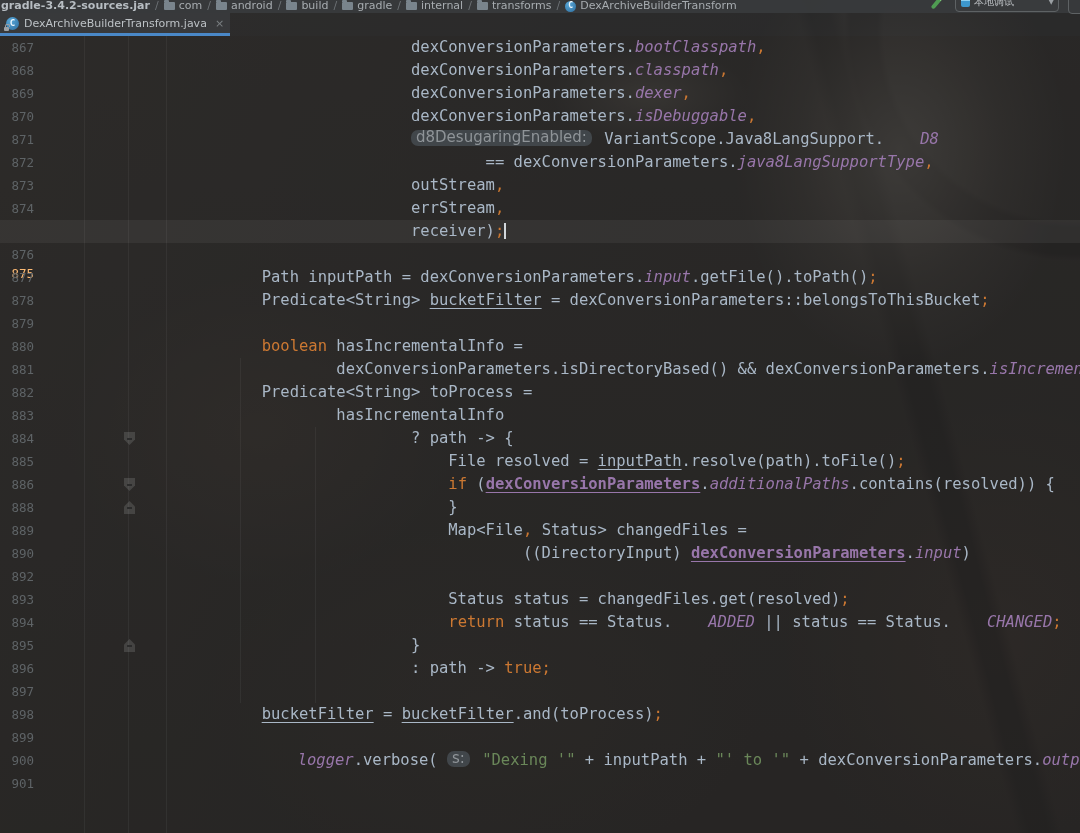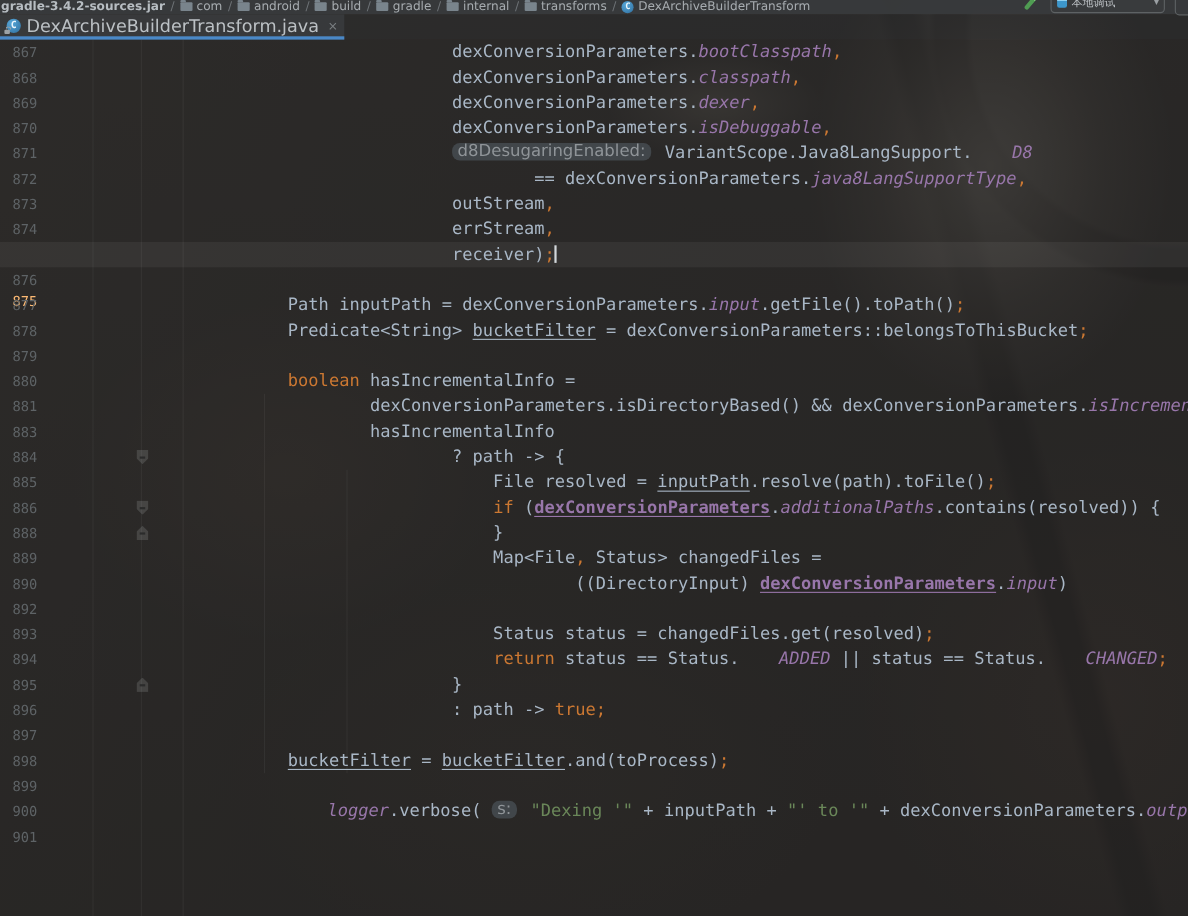--- a/index.html
+++ b/index.html
@@ -36,21 +36,21 @@
   .runcfg{position:absolute;right:21px;top:-6px;height:18px;width:104px;border:1px solid #5E6264;border-radius:4px;
     display:flex;align-items:flex-end;gap:4px;padding:0 4px 2px 5px;box-sizing:border-box;background:rgba(60,62,64,0.45);}
   .device-ico{width:9px;height:9px;border-radius:2px;background:linear-gradient(#8FD0F0 0 3px,#3D97CC 3px);margin-bottom:2px;flex:none;}
   .runcfg-label{font-size:10px;color:#BDC1C5;flex:1;overflow:hidden;}
   .dd-arrow{font-size:7px;color:#9BA0A4;margin-bottom:3px;}
   .panel-stub{position:absolute;right:-10px;top:-6px;width:20px;height:18px;border:1px solid #5E6264;border-radius:4px;}
   
   .tabbar{position:absolute;left:0;top:13px;right:0;height:23px;background:rgba(44,46,47,0.68);z-index:5;display:flex;}
   .tab{display:flex;align-items:center;gap:5px;padding:0 6px;background:rgba(66,70,72,0.55);
     border-bottom:3px solid #4A88C7;box-sizing:border-box;cursor:default;}
-  .tab-label{font-size:16px;color:#BCC1C5;}
+  .tab-label{font-size:11px;color:#BCC1C5;}
   .tab-close{font-size:11px;color:#7A7F82;margin-left:3px;}
   
   .editor{position:absolute;left:0;top:36px;right:0;height:805px;background:rgba(43,43,43,0.66);z-index:2;}
   .vline{position:absolute;left:84px;top:0;bottom:0;width:1px;background:rgba(255,255,255,0.05);}
   .guide{position:absolute;width:1px;background:rgba(255,255,255,0.05);}
   .row{display:flex;height:23px;position:relative;gap:48px;}
   .row.cur{background:rgba(255,255,255,0.055);}
   .ln{width:40px;padding-right:6px;box-sizing:border-box;text-align:right;flex:none;
     font-family:"DejaVu Sans Mono",monospace;font-size:12.5px;line-height:23px;color:#5E6366;}
   .row.cur .ln{color:#fdba74;margin-top:42px;}
@@ -213,20 +213,25 @@
         <div class="ln">880</div>
         <div class="fold"></div>
         <div class="code"><span class="tk-d">        </span><span class="tk-k">boolean</span><span class="tk-d"> hasIncrementalInfo =</span></div>
       </div>
       <div class="row">
         <div class="ln">881</div>
         <div class="fold"></div>
         <div class="code"><span class="tk-d">                dexConversionParameters.isDirectoryBased() &amp;&amp; dexConversionParameters.</span><span class="tk-f">isIncremental</span><span class="tk-p">;</span></div>
       </div>
       <div class="row">
+        <div class="ln">882</div>
+        <div class="fold"></div>
+        <div class="code"><span class="tk-d">        Predicate&lt;String&gt; toProcess =</span></div>
+      </div>
+      <div class="row">
         <div class="ln">883</div>
         <div class="fold"></div>
         <div class="code"><span class="tk-d">                hasIncrementalInfo</span></div>
       </div>
       <div class="row">
         <div class="ln">884</div>
         <div class="fold">
           <span class="fm down"></span>
         </div>
         <div class="code"><span class="tk-d">                        ? path -&gt; {</span></div>

